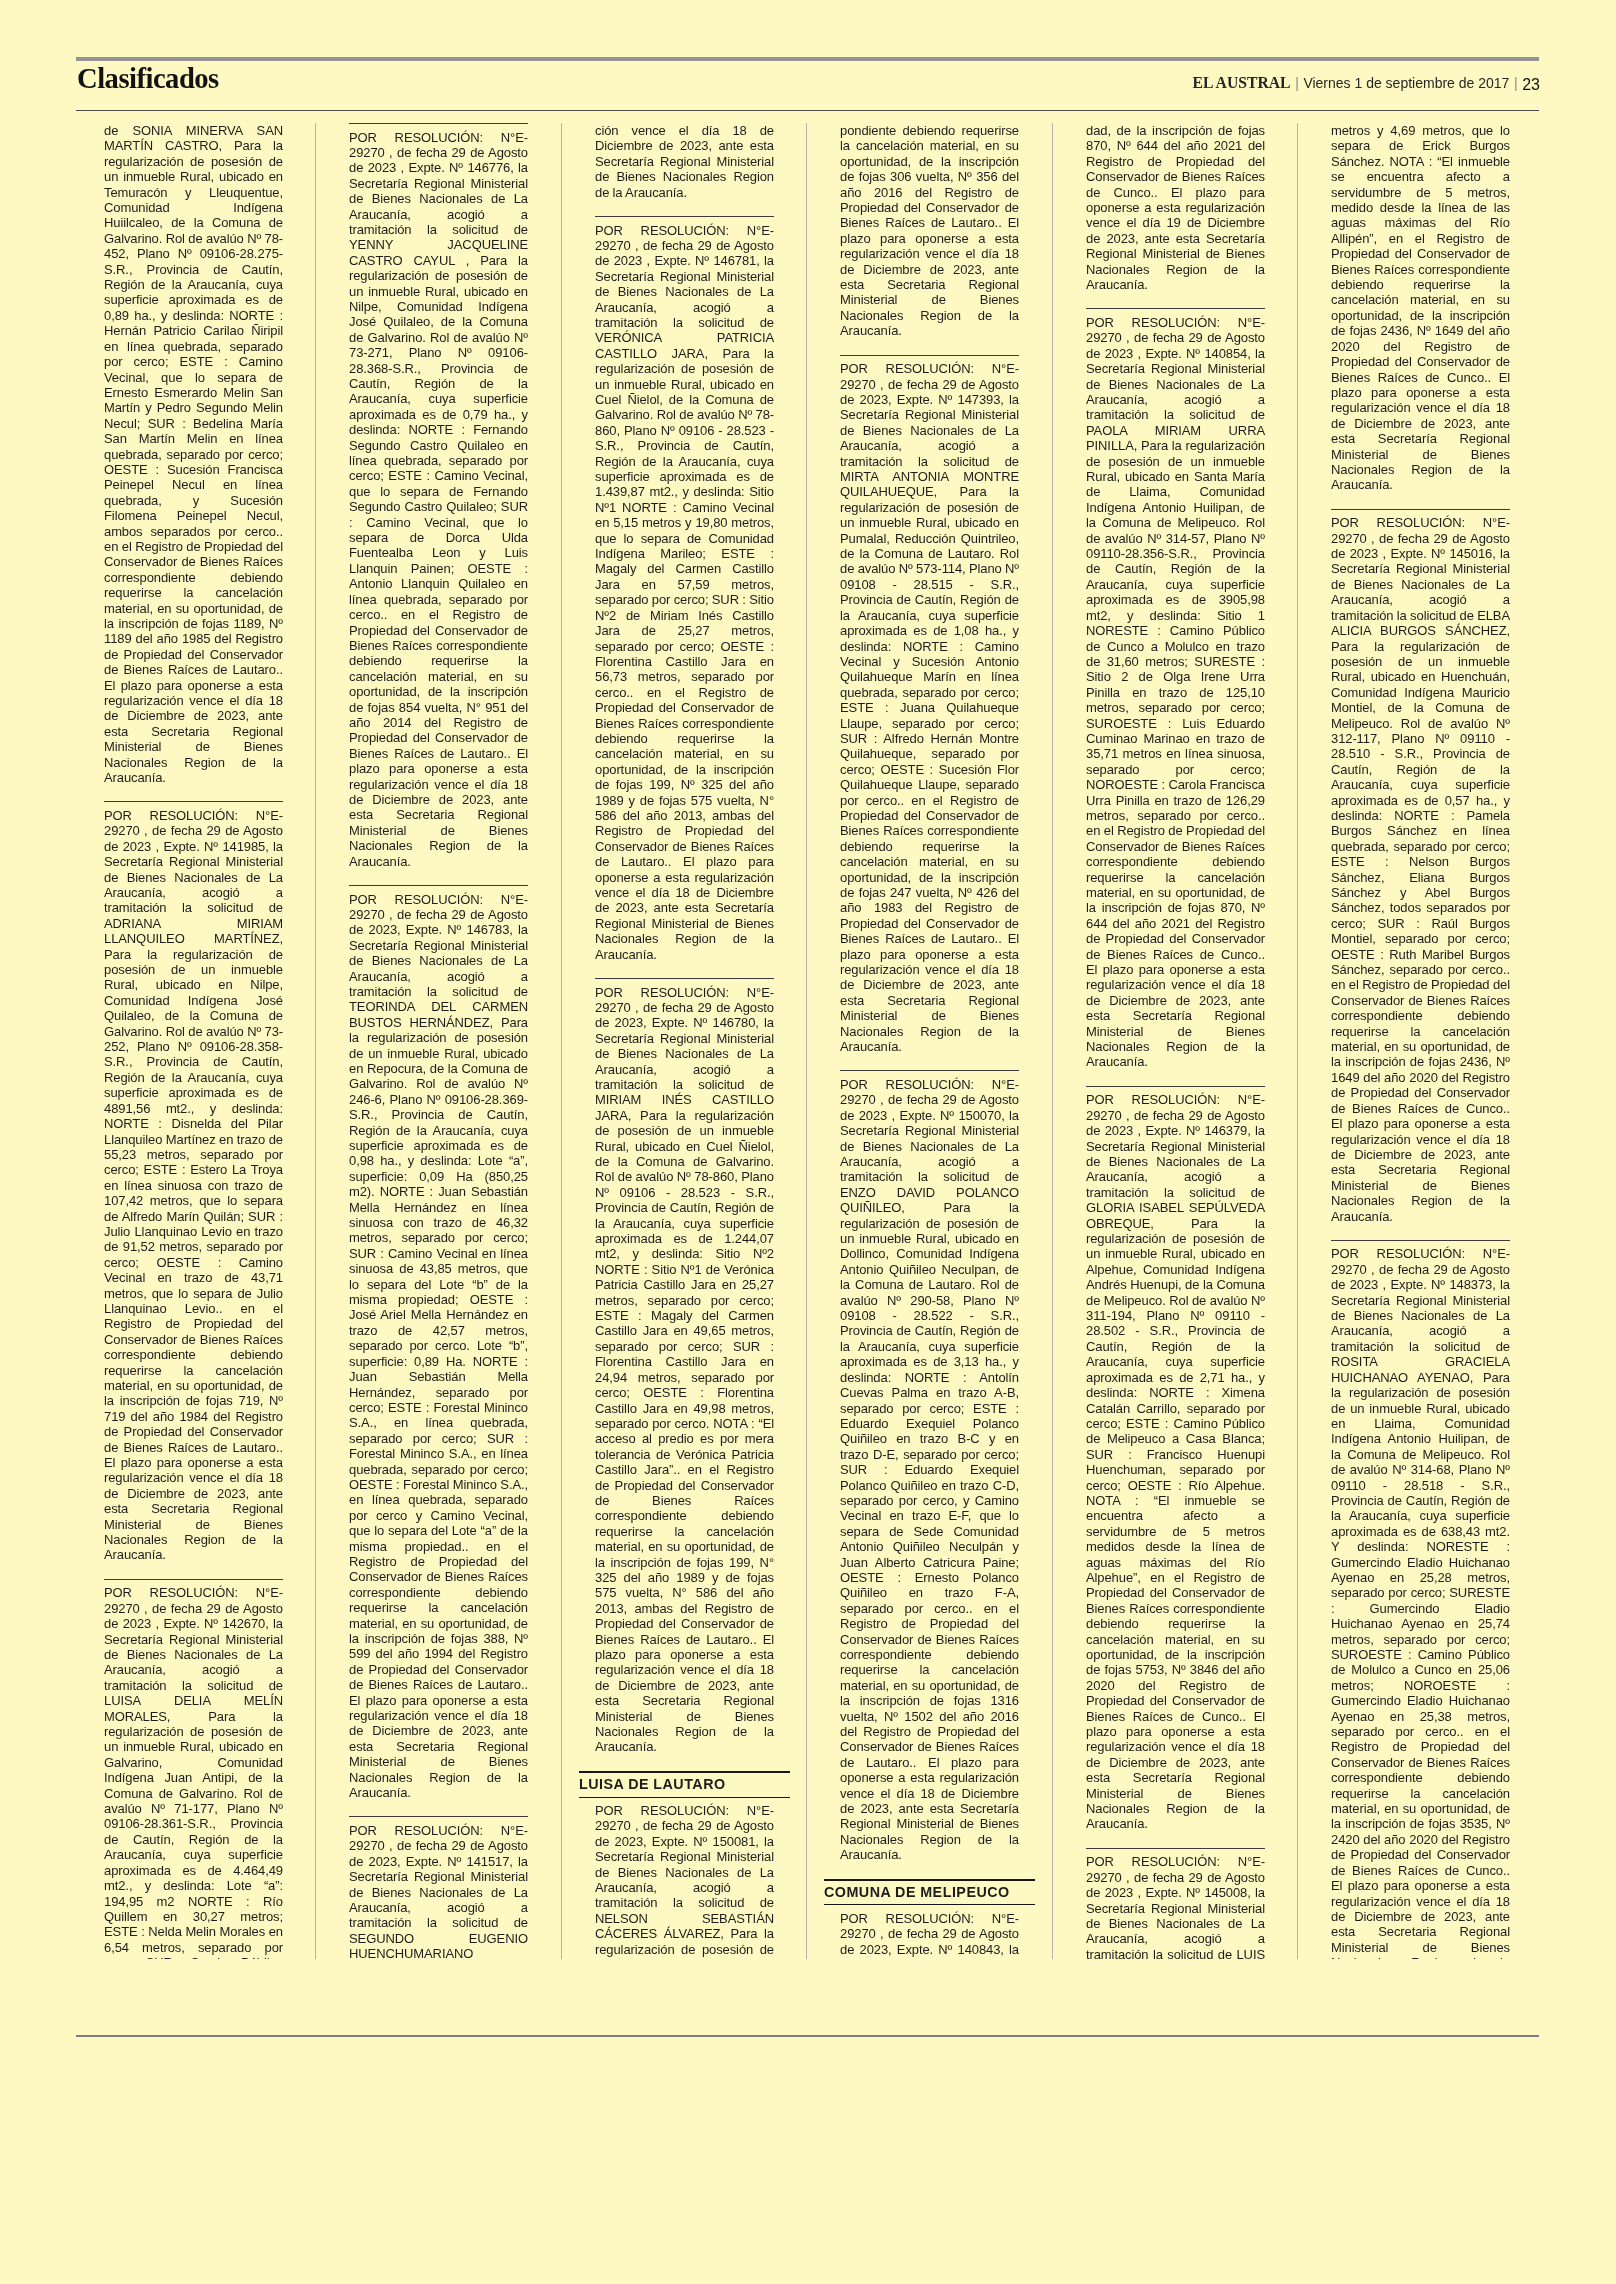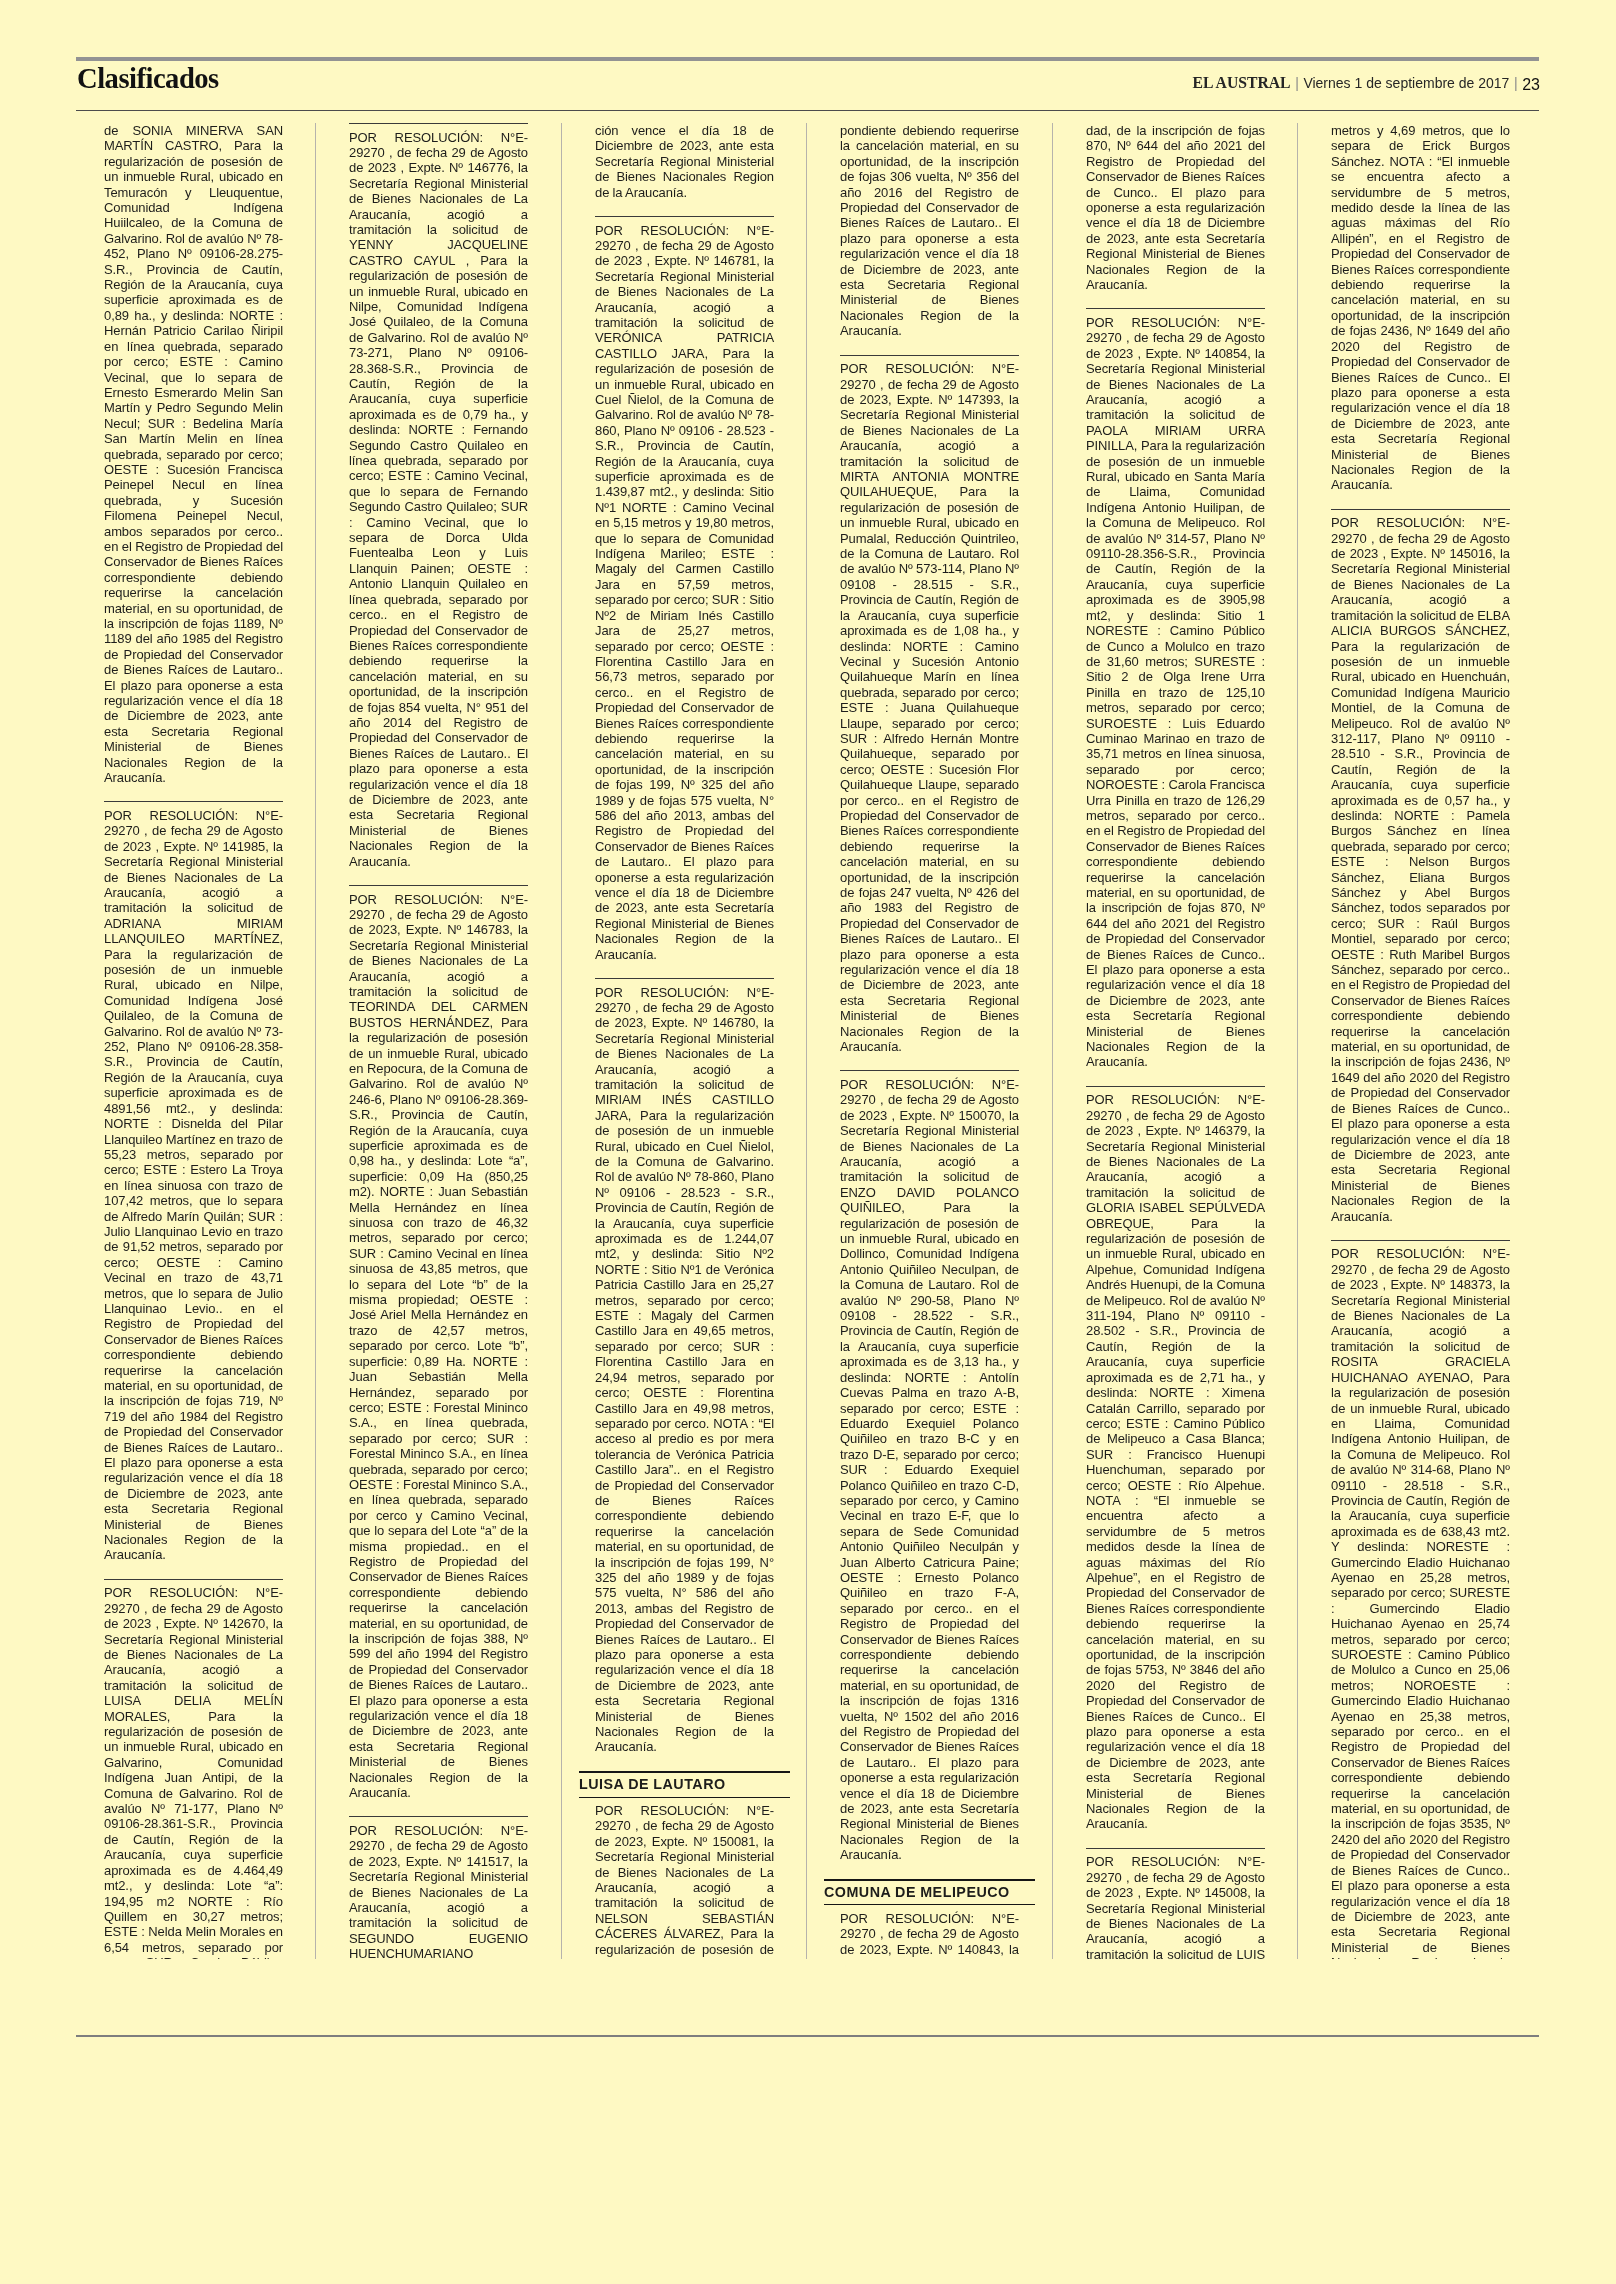--- a/index.html
+++ b/index.html
@@ -70,21 +70,21 @@
 
   <div class="col c4">
     <p class="notice first">pondiente debiendo requerirse la cancelación material, en su oportunidad, de la inscripción de fojas 306 vuelta, Nº 356 del año 2016 del Registro de Propiedad del Conservador de Bienes Raíces de Lautaro.. El plazo para oponerse a esta regularización vence el día 18 de Diciembre de 2023, ante esta Secretaria Regional Ministerial de Bienes Nacionales Region de la Araucanía.</p>
     <p class="notice">POR RESOLUCIÓN: N°E-29270 , de fecha 29 de Agosto de 2023, Expte. Nº 147393, la Secretaría Regional Ministerial de Bienes Nacionales de La Araucanía, acogió a tramitación la solicitud de MIRTA ANTONIA MONTRE QUILAHUEQUE, Para la regularización de posesión de un inmueble Rural, ubicado en Pumalal, Reducción Quintrileo, de la Comuna de Lautaro. Rol de avalúo Nº 573-114, Plano Nº 09108 - 28.515 - S.R., Provincia de Cautín, Región de la Araucanía, cuya superficie aproximada es de 1,08 ha., y deslinda: NORTE : Camino Vecinal y Sucesión Antonio Quilahueque Marín en línea quebrada, separado por cerco; ESTE : Juana Quilahueque Llaupe, separado por cerco; SUR : Alfredo Hernán Montre Quilahueque, separado por cerco; OESTE : Sucesión Flor Quilahueque Llaupe, separado por cerco.. en el Registro de Propiedad del Conservador de Bienes Raíces correspondiente debiendo requerirse la cancelación material, en su oportunidad, de la inscripción de fojas 247 vuelta, Nº 426 del año 1983 del Registro de Propiedad del Conservador de Bienes Raíces de Lautaro.. El plazo para oponerse a esta regularización vence el día 18 de Diciembre de 2023, ante esta Secretaria Regional Ministerial de Bienes Nacionales Region de la Araucanía.</p>
     <p class="notice">POR RESOLUCIÓN: N°E-29270 , de fecha 29 de Agosto de 2023 , Expte. Nº 150070, la Secretaría Regional Ministerial de Bienes Nacionales de La Araucanía, acogió a tramitación la solicitud de ENZO DAVID POLANCO QUIÑILEO, Para la regularización de posesión de un inmueble Rural, ubicado en Dollinco, Comunidad Indígena Antonio Quiñileo Neculpan, de la Comuna de Lautaro. Rol de avalúo Nº 290-58, Plano Nº 09108 - 28.522 - S.R., Provincia de Cautín, Región de la Araucanía, cuya superficie aproximada es de 3,13 ha., y deslinda: NORTE : Antolín Cuevas Palma en trazo A-B, separado por cerco; ESTE : Eduardo Exequiel Polanco Quiñileo en trazo B-C y en trazo D-E, separado por cerco; SUR : Eduardo Exequiel Polanco Quiñileo en trazo C-D, separado por cerco, y Camino Vecinal en trazo E-F, que lo separa de Sede Comunidad Antonio Quiñileo Neculpán y Juan Alberto Catricura Paine; OESTE : Ernesto Polanco Quiñileo en trazo F-A, separado por cerco.. en el Registro de Propiedad del Conservador de Bienes Raíces correspondiente debiendo requerirse la cancelación material, en su oportunidad, de la inscripción de fojas 1316 vuelta, Nº 1502 del año 2016 del Registro de Propiedad del Conservador de Bienes Raíces de Lautaro.. El plazo para oponerse a esta regularización vence el día 18 de Diciembre de 2023, ante esta Secretaría Regional Ministerial de Bienes Nacionales Region de la Araucanía.</p>
     <h3 class="comuna">COMUNA DE MELIPEUCO</h3>
     <p class="notice first">POR RESOLUCIÓN: N°E-29270 , de fecha 29 de Agosto de 2023, Expte. Nº 140843, la Secretaría Regional Ministerial de Bienes Nacionales de La Araucanía, acogió a tramitación la solicitud de OLGA IRENE URRA PINILLA, Para la regularización de posesión de un inmueble Rural, ubicado en Santa María de Llaima, Comunidad Indígena Antonio Huilipan, de la Comuna de Melipeuco. Rol de avalúo Nº 314-57, Plano Nº 09110-28.356-S.R., Provincia de Cautín, Región de la Araucanía, cuya superficie aproximada es de 4077,99 mt2., y deslinda: Sitio 2 NORESTE : Camino Público de Cunco a Molulco en trazo de 36,65 metros; SURESTE : Robert Alfredo Urra Pinilla en trazo de 94,40 metros, separado por cerco; SUROESTE : Luis Eduardo Cuminao Marinao en trazo de 54,43 metros en línea sinuosa, separado por cerco; NOROESTE : Sitio 1 de Paola Miriam Urra Pinilla en trazo de 125,10 metros, separado por cerco.. en el Registro de Propiedad del Conservador de Bienes Raíces correspondiente debiendo requerirse la cancelación material, en su oportuni-</p>
   </div>
 
   <div class="col c5">
-    <p class="notice first">dad, de la inscripción de fojas 870, Nº 644 del año 2021 del Registro de Propiedad del Conservador de Bienes Raíces de Cunco.. El plazo para oponerse a esta regularización vence el día 18 de Diciembre de 2023, ante esta Secretaría Regional Ministerial de Bienes Nacionales Region de la Araucanía.</p>
+    <p class="notice first">dad, de la inscripción de fojas 870, Nº 644 del año 2021 del Registro de Propiedad del Conservador de Bienes Raíces de Cunco.. El plazo para oponerse a esta regularización vence el día 19 de Diciembre de 2023, ante esta Secretaría Regional Ministerial de Bienes Nacionales Region de la Araucanía.</p>
     <p class="notice">POR RESOLUCIÓN: N°E-29270 , de fecha 29 de Agosto de 2023 , Expte. Nº 140854, la Secretaría Regional Ministerial de Bienes Nacionales de La Araucanía, acogió a tramitación la solicitud de PAOLA MIRIAM URRA PINILLA, Para la regularización de posesión de un inmueble Rural, ubicado en Santa María de Llaima, Comunidad Indígena Antonio Huilipan, de la Comuna de Melipeuco. Rol de avalúo Nº 314-57, Plano Nº 09110-28.356-S.R., Provincia de Cautín, Región de la Araucanía, cuya superficie aproximada es de 3905,98 mt2, y deslinda: Sitio 1 NORESTE : Camino Público de Cunco a Molulco en trazo de 31,60 metros; SURESTE : Sitio 2 de Olga Irene Urra Pinilla en trazo de 125,10 metros, separado por cerco; SUROESTE : Luis Eduardo Cuminao Marinao en trazo de 35,71 metros en línea sinuosa, separado por cerco; NOROESTE : Carola Francisca Urra Pinilla en trazo de 126,29 metros, separado por cerco.. en el Registro de Propiedad del Conservador de Bienes Raíces correspondiente debiendo requerirse la cancelación material, en su oportunidad, de la inscripción de fojas 870, Nº 644 del año 2021 del Registro de Propiedad del Conservador de Bienes Raíces de Cunco.. El plazo para oponerse a esta regularización vence el día 18 de Diciembre de 2023, ante esta Secretaría Regional Ministerial de Bienes Nacionales Region de la Araucanía.</p>
     <p class="notice">POR RESOLUCIÓN: N°E-29270 , de fecha 29 de Agosto de 2023 , Expte. Nº 146379, la Secretaría Regional Ministerial de Bienes Nacionales de La Araucanía, acogió a tramitación la solicitud de GLORIA ISABEL SEPÚLVEDA OBREQUE, Para la regularización de posesión de un inmueble Rural, ubicado en Alpehue, Comunidad Indígena Andrés Huenupi, de la Comuna de Melipeuco. Rol de avalúo Nº 311-194, Plano Nº 09110 - 28.502 - S.R., Provincia de Cautín, Región de la Araucanía, cuya superficie aproximada es de 2,71 ha., y deslinda: NORTE : Ximena Catalán Carrillo, separado por cerco; ESTE : Camino Público de Melipeuco a Casa Blanca; SUR : Francisco Huenupi Huenchuman, separado por cerco; OESTE : Río Alpehue. NOTA : “El inmueble se encuentra afecto a servidumbre de 5 metros medidos desde la línea de aguas máximas del Río Alpehue”, en el Registro de Propiedad del Conservador de Bienes Raíces correspondiente debiendo requerirse la cancelación material, en su oportunidad, de la inscripción de fojas 5753, Nº 3846 del año 2020 del Registro de Propiedad del Conservador de Bienes Raíces de Cunco.. El plazo para oponerse a esta regularización vence el día 18 de Diciembre de 2023, ante esta Secretaría Regional Ministerial de Bienes Nacionales Region de la Araucanía.</p>
     <p class="notice">POR RESOLUCIÓN: N°E-29270 , de fecha 29 de Agosto de 2023 , Expte. Nº 145008, la Secretaría Regional Ministerial de Bienes Nacionales de La Araucanía, acogió a tramitación la solicitud de LUIS NIBALDO BURGOS SÁNCHEZ, Para la regularización de posesión de un inmueble Rural, ubicado en Huenchuán, Comunidad Indígena Mauricio Montiel, de la Comuna de Melipeuco. Rol de avalúo Nº 312-117, Plano Nº 09110 - 28.509 - S.R., Provincia de Cautín, Región de la Araucanía, cuya superficie aproximada es de 6.018,4 mt2, y deslinda: Lote “a”. Superficie: 1.452,97 m² NORTE : Río Allipén, en una extensión de 65,38 metros; ESTE : Héctor Burgos Sánchez en 35,31 metros, separado por cerco; SUR : Camino Público de Alpehue a Melipeuco en una extensión de 57,28 metros; OESTE : Clorinda Montiel Huenchumán en 15,59 metros, separado por cerco; Lote “b”. Superficie: 4.565,43 M² NORTE : Camino Público de Melipeuco a Alpehue en 54,19 metros; ESTE : Héctor Burgos Sánchez en línea quebrada de dos parcialidades de 35,05 metros y de 78,25 metros, separado por cerco; SUR : Gloria Burgos Sánchez en 40,78 metros, separado por cerco; OESTE : Camino Vecinal en línea quebrada de tres parcialidades de 53,35 metros, 42,94</p>
   </div>
 
   <div class="col c6">
     <p class="notice first">metros y 4,69 metros, que lo separa de Erick Burgos Sánchez. NOTA : “El inmueble se encuentra afecto a servidumbre de 5 metros, medido desde la línea de las aguas máximas del Río Allipén”, en el Registro de Propiedad del Conservador de Bienes Raíces correspondiente debiendo requerirse la cancelación material, en su oportunidad, de la inscripción de fojas 2436, Nº 1649 del año 2020 del Registro de Propiedad del Conservador de Bienes Raíces de Cunco.. El plazo para oponerse a esta regularización vence el día 18 de Diciembre de 2023, ante esta Secretaría Regional Ministerial de Bienes Nacionales Region de la Araucanía.</p>
     <p class="notice">POR RESOLUCIÓN: N°E-29270 , de fecha 29 de Agosto de 2023 , Expte. Nº 145016, la Secretaría Regional Ministerial de Bienes Nacionales de La Araucanía, acogió a tramitación la solicitud de ELBA ALICIA BURGOS SÁNCHEZ, Para la regularización de posesión de un inmueble Rural, ubicado en Huenchuán, Comunidad Indígena Mauricio Montiel, de la Comuna de Melipeuco. Rol de avalúo Nº 312-117, Plano Nº 09110 - 28.510 - S.R., Provincia de Cautín, Región de la Araucanía, cuya superficie aproximada es de 0,57 ha., y deslinda: NORTE : Pamela Burgos Sánchez en línea quebrada, separado por cerco; ESTE : Nelson Burgos Sánchez, Eliana Burgos Sánchez y Abel Burgos Sánchez, todos separados por cerco; SUR : Raúl Burgos Montiel, separado por cerco; OESTE : Ruth Maribel Burgos Sánchez, separado por cerco.. en el Registro de Propiedad del Conservador de Bienes Raíces correspondiente debiendo requerirse la cancelación material, en su oportunidad, de la inscripción de fojas 2436, Nº 1649 del año 2020 del Registro de Propiedad del Conservador de Bienes Raíces de Cunco.. El plazo para oponerse a esta regularización vence el día 18 de Diciembre de 2023, ante esta Secretaria Regional Ministerial de Bienes Nacionales Region de la Araucanía.</p>
     <p class="notice">POR RESOLUCIÓN: N°E-29270 , de fecha 29 de Agosto de 2023 , Expte. Nº 148373, la Secretaría Regional Ministerial de Bienes Nacionales de La Araucanía, acogió a tramitación la solicitud de ROSITA GRACIELA HUICHANAO AYENAO, Para la regularización de posesión de un inmueble Rural, ubicado en Llaima, Comunidad Indígena Antonio Huilipan, de la Comuna de Melipeuco. Rol de avalúo Nº 314-68, Plano Nº 09110 - 28.518 - S.R., Provincia de Cautín, Región de la Araucanía, cuya superficie aproximada es de 638,43 mt2. Y deslinda: NORESTE : Gumercindo Eladio Huichanao Ayenao en 25,28 metros, separado por cerco; SURESTE : Gumercindo Eladio Huichanao Ayenao en 25,74 metros, separado por cerco; SUROESTE : Camino Público de Molulco a Cunco en 25,06 metros; NOROESTE : Gumercindo Eladio Huichanao Ayenao en 25,38 metros, separado por cerco.. en el Registro de Propiedad del Conservador de Bienes Raíces correspondiente debiendo requerirse la cancelación material, en su oportunidad, de la inscripción de fojas 3535, Nº 2420 del año 2020 del Registro de Propiedad del Conservador de Bienes Raíces de Cunco.. El plazo para oponerse a esta regularización vence el día 18 de Diciembre de 2023, ante esta Secretaria Regional Ministerial de Bienes Nacionales Region de la Araucanía.</p>
     <h3 class="comuna">SEGUNDO DE NUEVA IMPERIAL</h3>

